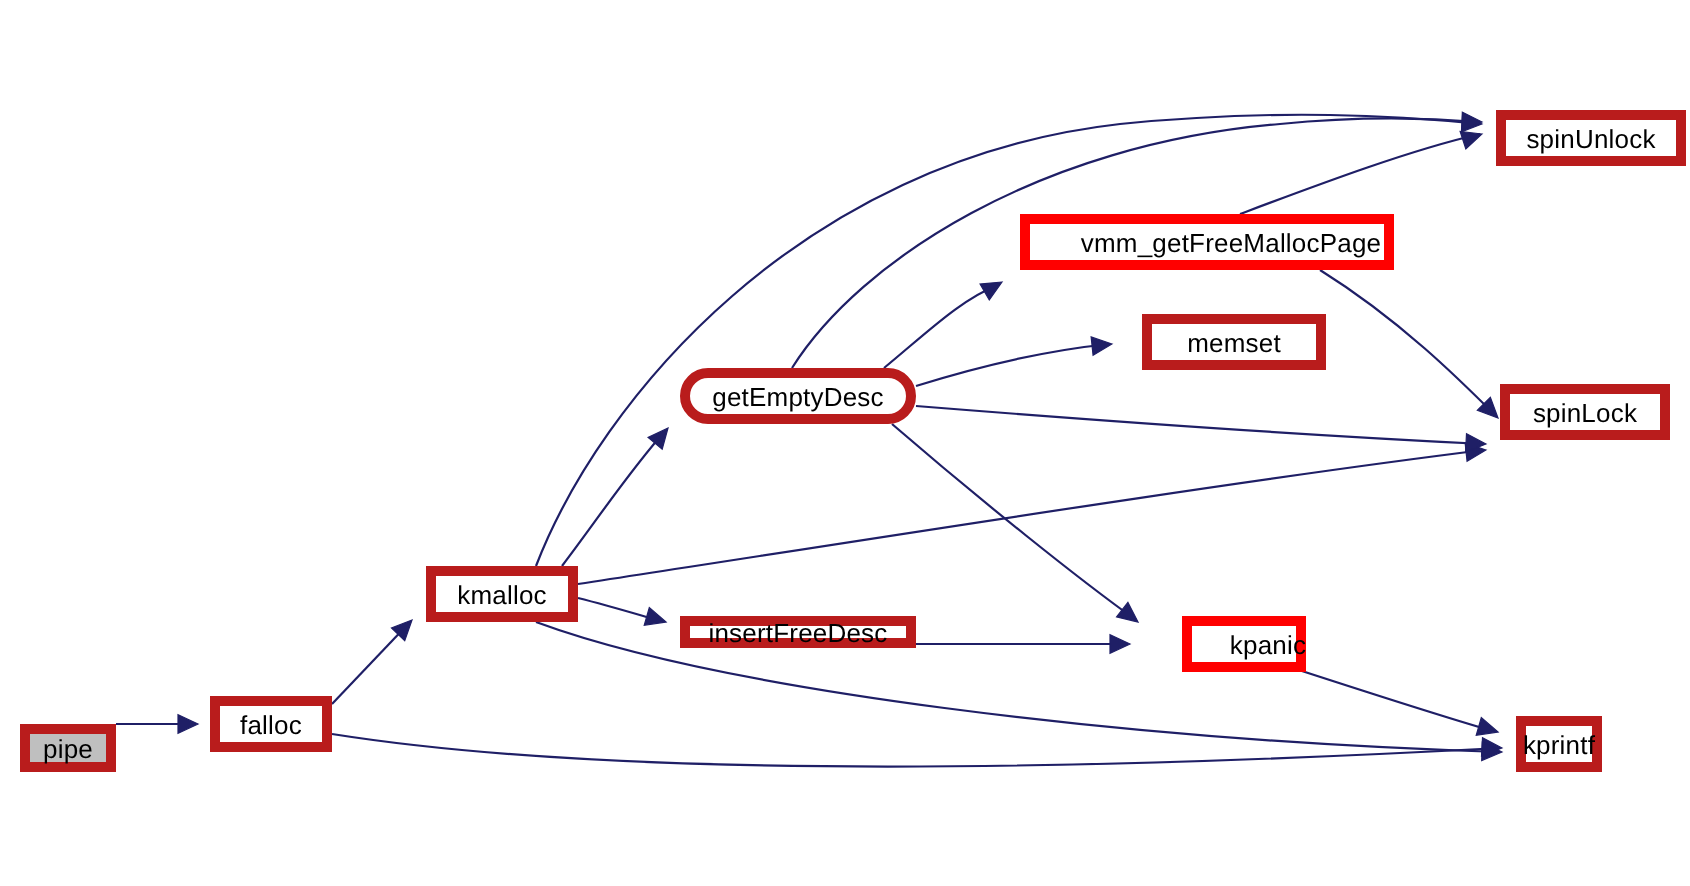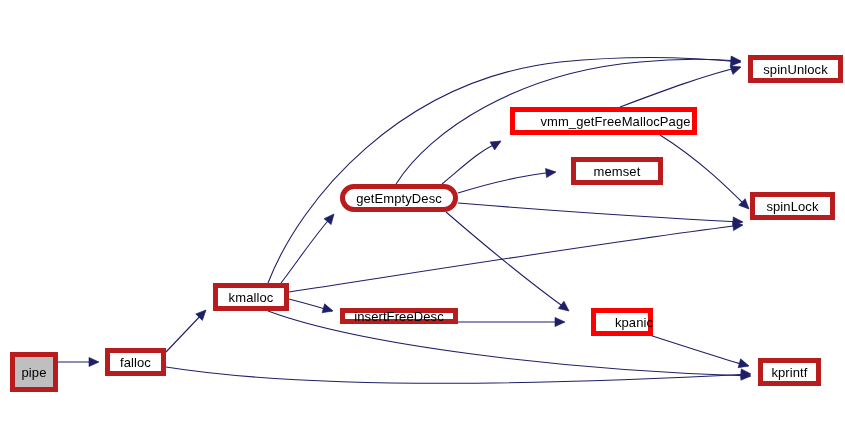--- a/index.html
+++ b/index.html
@@ -100,21 +100,21 @@
         <polygon points="0,0 -10,-4.6 -10,4.6" class="arrow-head" transform="translate(743,222) rotate(3)"></polygon>
         <polygon points="0,0 -10,-4.6 -10,4.6" class="arrow-head" transform="translate(569,311) rotate(38)"></polygon>
         <polygon points="0,0 -10,-4.6 -10,4.6" class="arrow-head" transform="translate(741,67) rotate(-18)"></polygon>
         <polygon points="0,0 -10,-4.6 -10,4.6" class="arrow-head" transform="translate(749,209) rotate(45)"></polygon>
         <polygon points="0,0 -10,-4.6 -10,4.6" class="arrow-head" transform="translate(565,322) rotate(0)"></polygon>
         <polygon points="0,0 -10,-4.6 -10,4.6" class="arrow-head" transform="translate(749,366) rotate(16)"></polygon>
       </g>
   </svg>
 
   <div id="nodes-layer">
-      <div class="node-box fill-gray" style="left: 10px; top: 352px; width: 48px; height: 40px;">
+      <div class="node-box fill-gray" style="left: 10px; top: 362px; width: 48px; height: 24px;">
         <span class="node-label">pipe</span>
       </div>
       <div class="node-box" style="left: 105px; top: 348px; width: 61px; height: 28px; align-items: center;">
         <span class="node-label">falloc</span>
       </div>
       <div class="node-box" style="left: 213px; top: 283px; width: 76px; height: 28px; justify-content: center;">
         <span class="node-label">kmalloc</span>
       </div>
       <div class="node-box" style="left: 340px; top: 184px; width: 118px; height: 28px; border-radius: 14px;">
         <span class="node-label">getEmptyDesc</span>
@@ -130,18 +130,18 @@
       </div>
       <div class="node-box highlight-red" style="left: 572px; top: 308px; width: 62px; height: 28px; margin-left: 19px;">
         <span class="node-label">kpanic</span>
       </div>
       <div class="node-box" style="left: 748px; top: 55px; width: 95px; height: 28px;">
         <span class="node-label">spinUnlock</span>
       </div>
       <div class="node-box" style="left: 750px; top: 192px; width: 85px; height: 28px;">
         <span class="node-label">spinLock</span>
       </div>
-      <div class="node-box" style="left: 758px; top: 358px; width: 63px; height: 28px; text-align: right;">
+      <div class="node-box" style="left: 758px; top: 358px; width: 43px; height: 28px; text-align: right;">
         <span class="node-label">kprintf</span>
       </div>
     </div>
 
 </div>
 
 </body></html>

